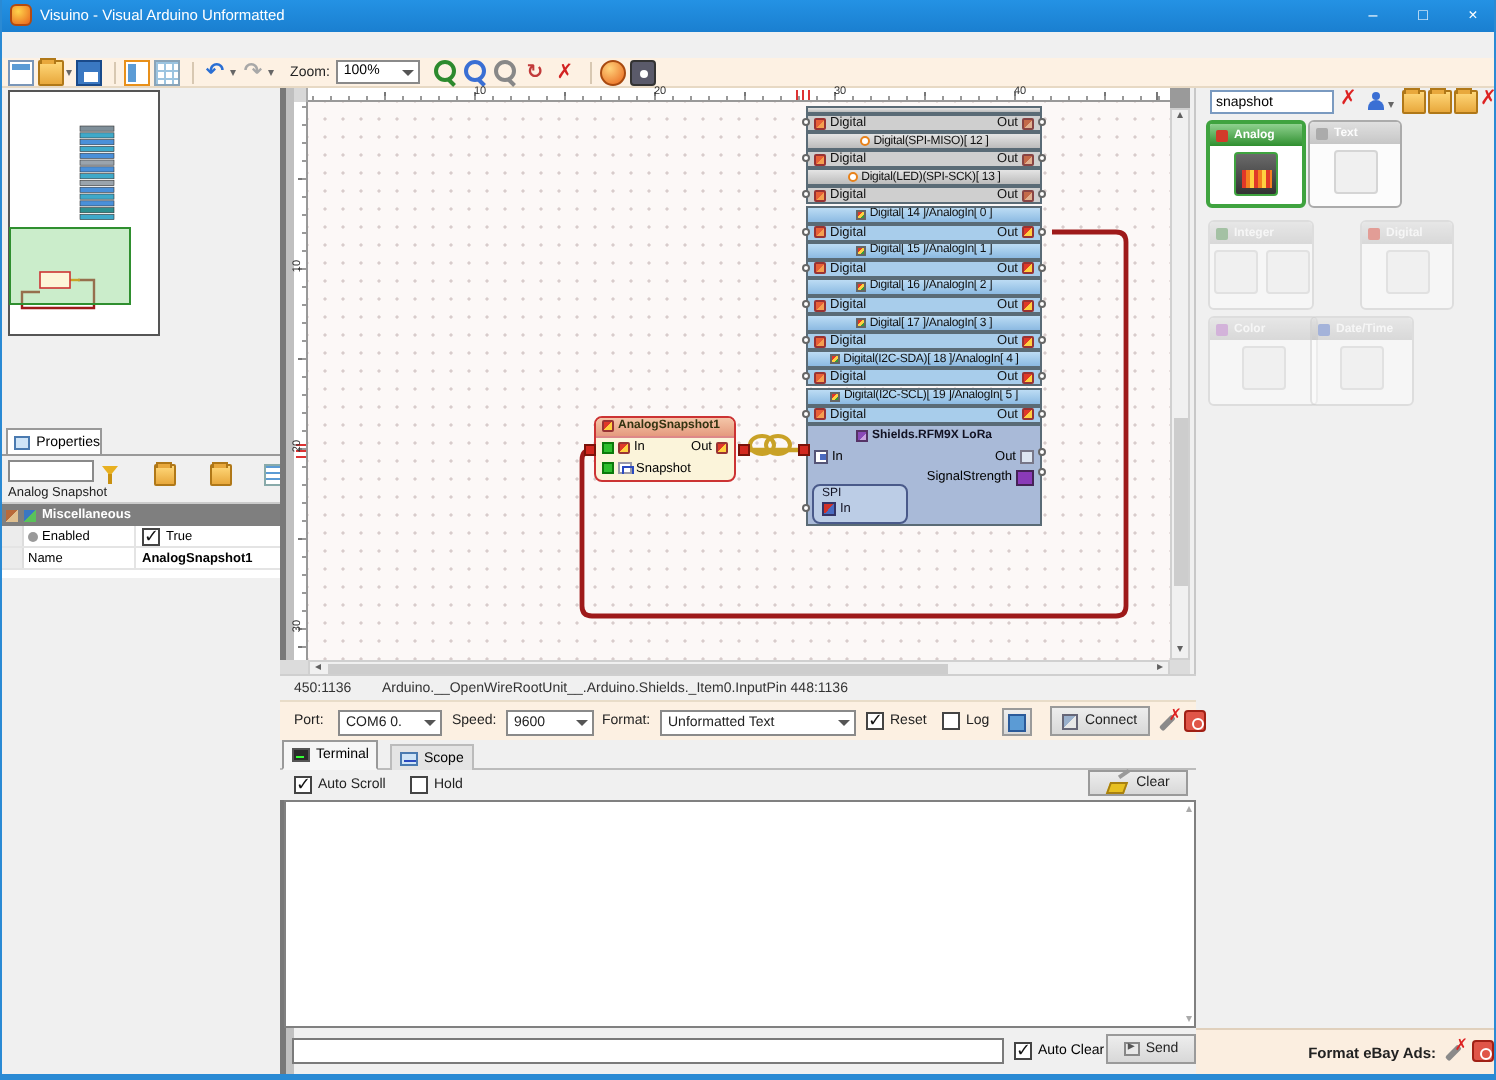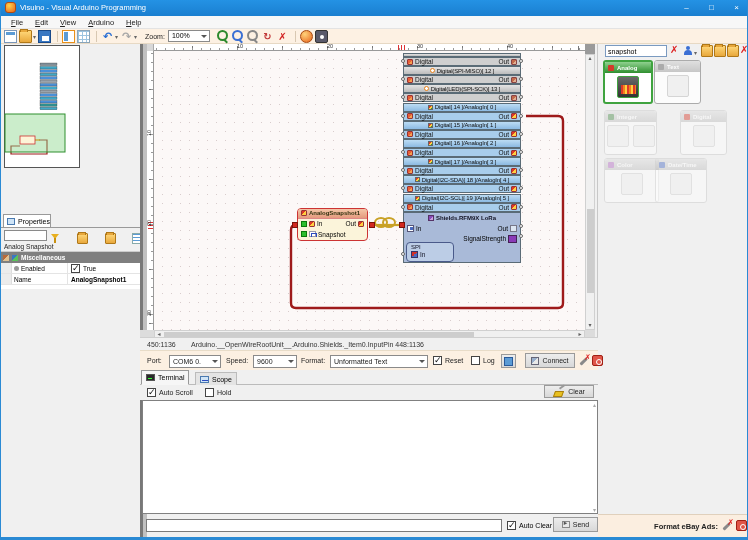--- a/index.html
+++ b/index.html
@@ -186,33 +186,26 @@
   .wx11{position:relative;width:12px;height:11px;display:inline-block;}
   .lbl{position:absolute;white-space:nowrap;}
 </style>
 </head>
 <body>
 
 <div id="win">
 
   <div class="abs" id="titlebar">
     <div class="abs" id="app-icon"></div>
-    <div class="abs" id="title-text">Visuino - Visual Arduino Programming</div>
+    <div class="abs" id="title-text">Visuino - Visual Arduino Unformatted</div>
     <div class="abs winbtn" style="left:673px">–</div>
     <div class="abs winbtn" style="left:698px">□</div>
     <div class="abs winbtn" style="left:723px">×</div>
   </div>
 
-  <div class="abs" id="menubar">
-      <span class="menu-item"><u>F</u>ile</span>
-      <span class="menu-item"><u>E</u>dit</span>
-      <span class="menu-item"><u>V</u>iew</span>
-      <span class="menu-item"><u>A</u>rduino</span>
-      <span class="menu-item"><u>H</u>elp</span>
-    </div>
 
   <div class="abs" id="toolbar">
     <span id="tb-left" style="display:flex;align-items:center">
         <span class="tbw">
           <span class="tbi i-new-project"></span>
         </span>
         <span class="tbw">
           <span class="tbi i-open-project fold"></span>
           <span class="ddc">▾</span>
         </span>

